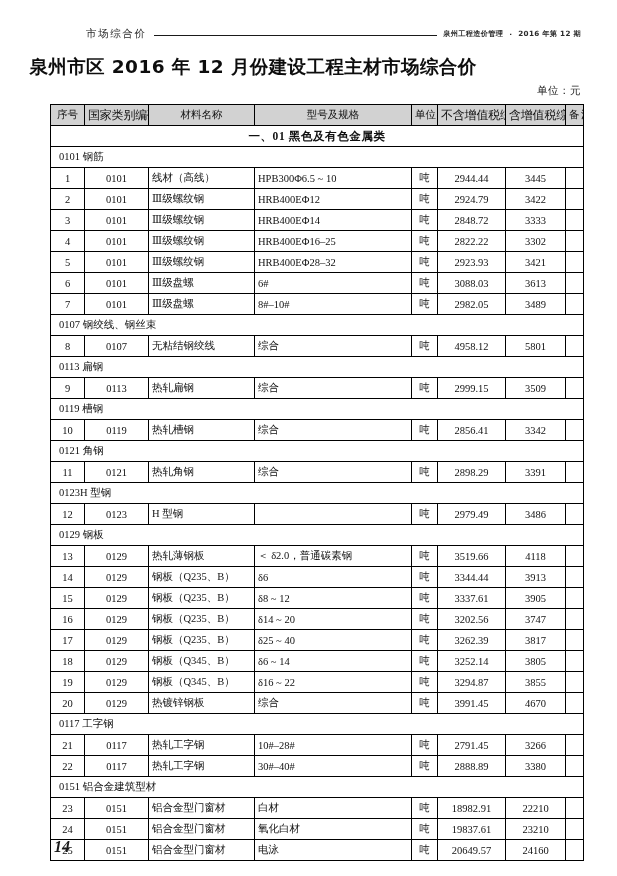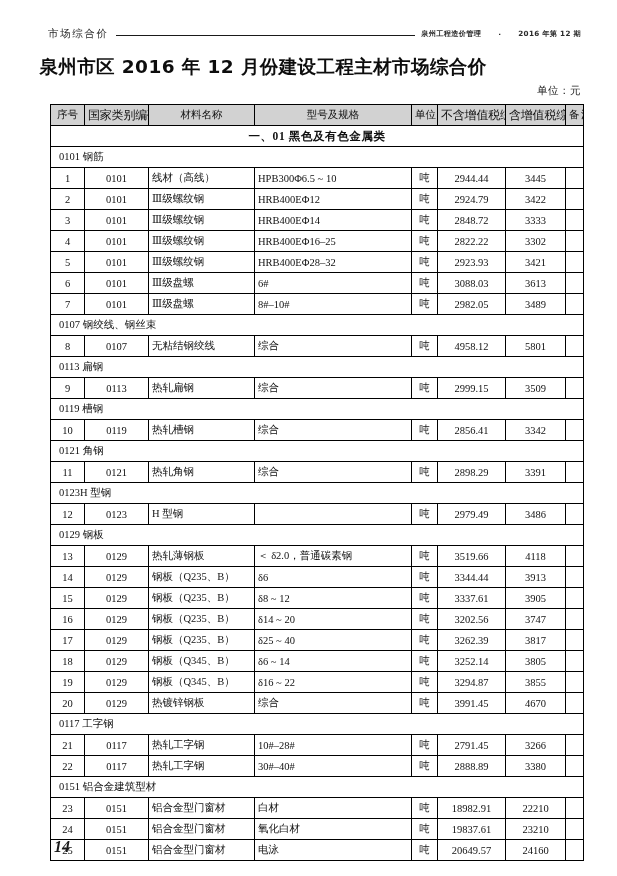--- a/index.html
+++ b/index.html
@@ -34,52 +34,53 @@
     align-items: center;
     gap: 0;
   }
   .rh-left {
     font-family: "DejaVu Sans", "Liberation Sans", sans-serif;
     font-size: 10.5px;
     letter-spacing: 1.6px;
     color: #2b2b2b;
     white-space: nowrap;
     font-weight: 500;
+    margin-left: 38px;
   }
   .rh-rule {
     flex: 1 1 auto;
     height: 0;
     border-top: 1.6px solid #1a1a1a;
     margin: 0 6px 0 7px;
     position: relative;
     top: 1px;
   }
   .rh-right {
     font-family: "DejaVu Sans", "Liberation Sans", sans-serif;
     font-size: 7.2px;
     letter-spacing: 0.3px;
     color: #2b2b2b;
     white-space: nowrap;
     font-weight: 700;
     display: flex;
     align-items: flex-end;
-    gap: 17px;
+    gap: 6px;
   }
   .rh-dot {
     font-size: 7.5px;
     line-height: 1;
     position: relative;
     top: -0.5px;
   }
 
   
   .doc-title {
     position: absolute;
     top: 54px;
-    left: 18px;
+    left: 8px;
     width: 490px;
     text-align: center;
     font-family: "DejaVu Sans", "Liberation Sans", sans-serif;
     font-size: 18.5px;
     font-weight: 700;
     color: #0d0d0d;
     letter-spacing: 0.4px;
     white-space: nowrap;
   }
   .unit-note {

